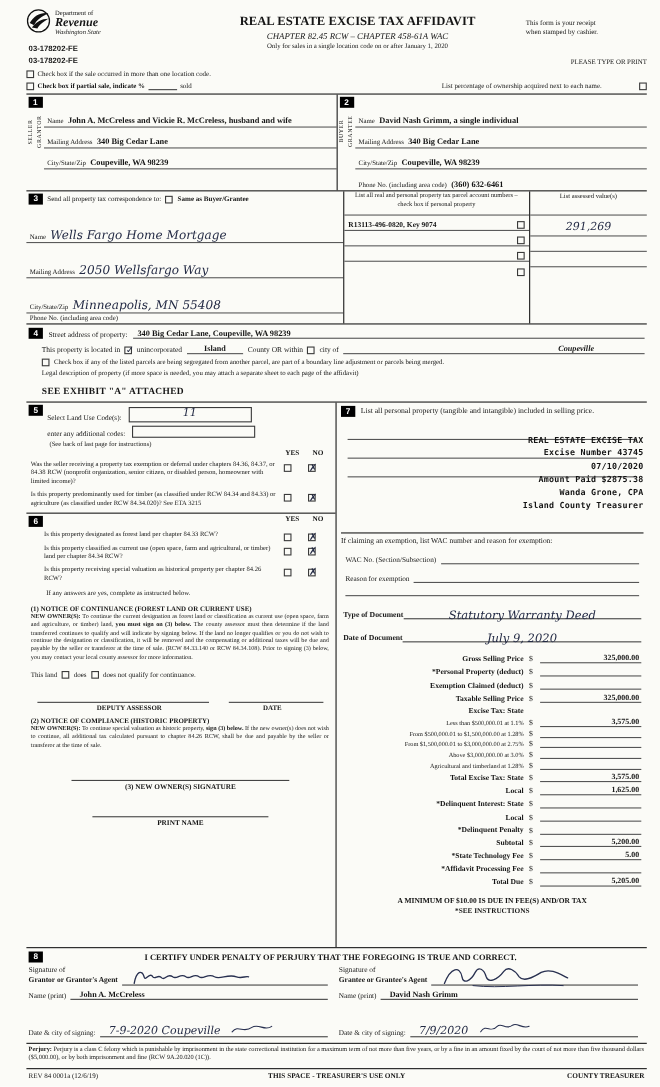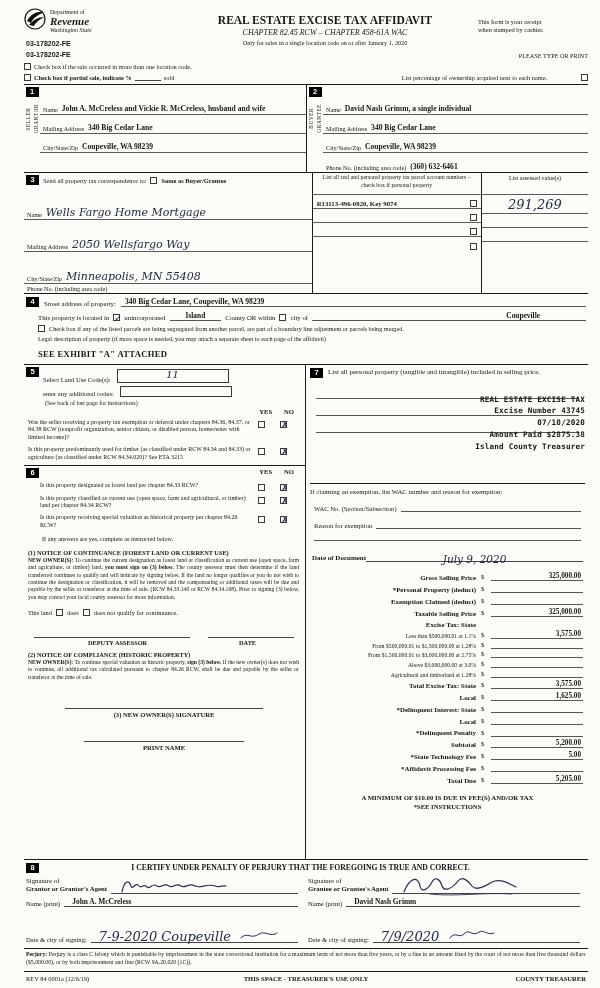--- a/index.html
+++ b/index.html
@@ -1,21 +1,21 @@
 <!DOCTYPE html>
 <html style="--ink: #232a44; --stamp: #141414; --paper: #fbfbf7;"><head>
 <meta charset="utf-8">
 <style>
 *{margin:0;padding:0;box-sizing:border-box;}
 html,body{width:600px;height:988px;overflow:hidden;background:#fff;}
 .page{width:600px;height:988px;background:var(--paper,#fbfbf7);font-family:"Liberation Serif",serif;color:#161616;padding:8px 12px 5px 24px;display:flex;flex-direction:column;}
 .b{font-weight:bold;}
 .cb{display:inline-block;flex:0 0 auto;width:7px;height:7px;border:1px solid #3a3a3a;text-align:center;line-height:6px;font-size:9px;font-weight:bold;color:var(--ink,#222a44);font-family:"DejaVu Sans",sans-serif;font-style:normal;overflow:visible;}
 .hand{font-family:"DejaVu Serif",serif;font-style:italic;color:var(--ink,#222a44);line-height:0.9;margin-top:19px;}
-.h11{font-size:11px;}.h10{font-size:13px;}
+.h11{font-size:11px;}.h10{font-size:10px;}
 
 .hdr{display:flex;}
 .hdr-left{width:148px;}
 .logo{display:flex;gap:4px;align-items:center;}
 .logo-text{font-size:6px;line-height:1.05;}
 .logo-text .rev{font-size:11px;font-weight:bold;font-style:italic;line-height:1;}
 .logo-text .ws{font-style:italic;}
 .formnos{font-family:"Liberation Sans",sans-serif;font-weight:bold;font-size:7px;line-height:1.5;margin:5px 0 0 2px;}
 .hdr-center{flex: 1;text-align:center;}
 .title{font-size:11.5px;font-weight:bold;margin-top:6px;}
@@ -58,21 +58,21 @@
 .prow.last,.arow.last{border-bottom:none;}
 .arow{border-bottom:1px solid #5a5a5a;min-height:14px;text-align:center;}
 
 .sec4{border-bottom:1px solid #1a1a1a;padding:2px 0 0 0;}
 .s4r1{display:flex;align-items:flex-end;gap:5px;padding:1px 2px;}
 .s4r1 .flbl{font-size:6.8px;}
 .s4street{flex:1;border-bottom:1px solid #555;font-weight:bold;font-size:7.6px;padding-left:4px;}
 .s4r2{display:flex;align-items:flex-end;gap:4px;font-size:6.8px;padding:3px 2px 1px 14px;}
 .s4county{font-weight:bold;font-size:7.4px;border-bottom:1px solid #555;padding:0 16px;}
 .s4blank{flex:1;border-bottom:1px solid #555;text-align:right;min-height:10px;}
-.s4city{font-weight:bold;font-size:7.4px;padding-right:46px;}
+.s4city{font-weight:bold;font-size:7.4px;padding-right:46px;font-style:italic;}
 .s4r3{display:flex;gap:4px;font-size:6.2px;padding:3px 2px 0 14px;align-items:center;}
 .s4r4{font-size:6.2px;padding:3px 2px 0 14px;}
 .exhibit{font-weight:bold;font-size:8.6px;padding:7px 0 5px 14px;letter-spacing:0.3px;}
 
 .main{display:flex;flex:1;border-bottom:1px solid #1a1a1a;min-height:0;}
 .colL{width:50%;border-right:1px solid #1a1a1a;display:flex;flex-direction:column;}
 .colR{width:50%;display:flex;flex-direction:column;padding:0 3px 0 4px;}
 
 .sec5{padding:2px 3px 3px 2px;}
 .s5r1{display:flex;gap:4px;}
@@ -454,34 +454,39 @@
       </div>
       <div class="stamparea">
         <div class="bl"></div>
         <div class="bl"></div>
         <div class="bl"></div>
         <div class="stamp">
           <div>REAL ESTATE EXCISE TAX</div>
           <div>Excise Number 43745</div>
           <div>07/10/2020</div>
           <div>Amount Paid $2875.38</div>
+          <div>Wanda Grone, CPA</div>
           <div>Island County Treasurer</div>
         </div>
       </div>
       <div class="exrule"></div>
       <div class="exclaim">If claiming an exemption, list WAC number and reason for exemption:</div>
       <div class="wacrow">
         <span>WAC No. (Section/Subsection)</span>
         <span class="wacblank"></span>
       </div>
       <div class="wacrow">
         <span>Reason for exemption</span>
         <span class="wacblank"></span>
       </div>
       <div class="blfull"></div>
+      <div class="docrow">
+        <span class="doclbl">Type of Document</span>
+        <span class="docval"><span class="hand">Statutory Warranty Deed</span></span>
+      </div>
       <div class="docrow">
         <span class="doclbl">Date of Document</span>
         <span class="docval"><span class="hand">July 9, 2020</span></span>
       </div>
 
       <div class="taxtable">
         <div class="trow">
             <span class="tl">Gross Selling Price</span>
             <span class="td">$</span>
             <span class="tv">325,000.00</span>

